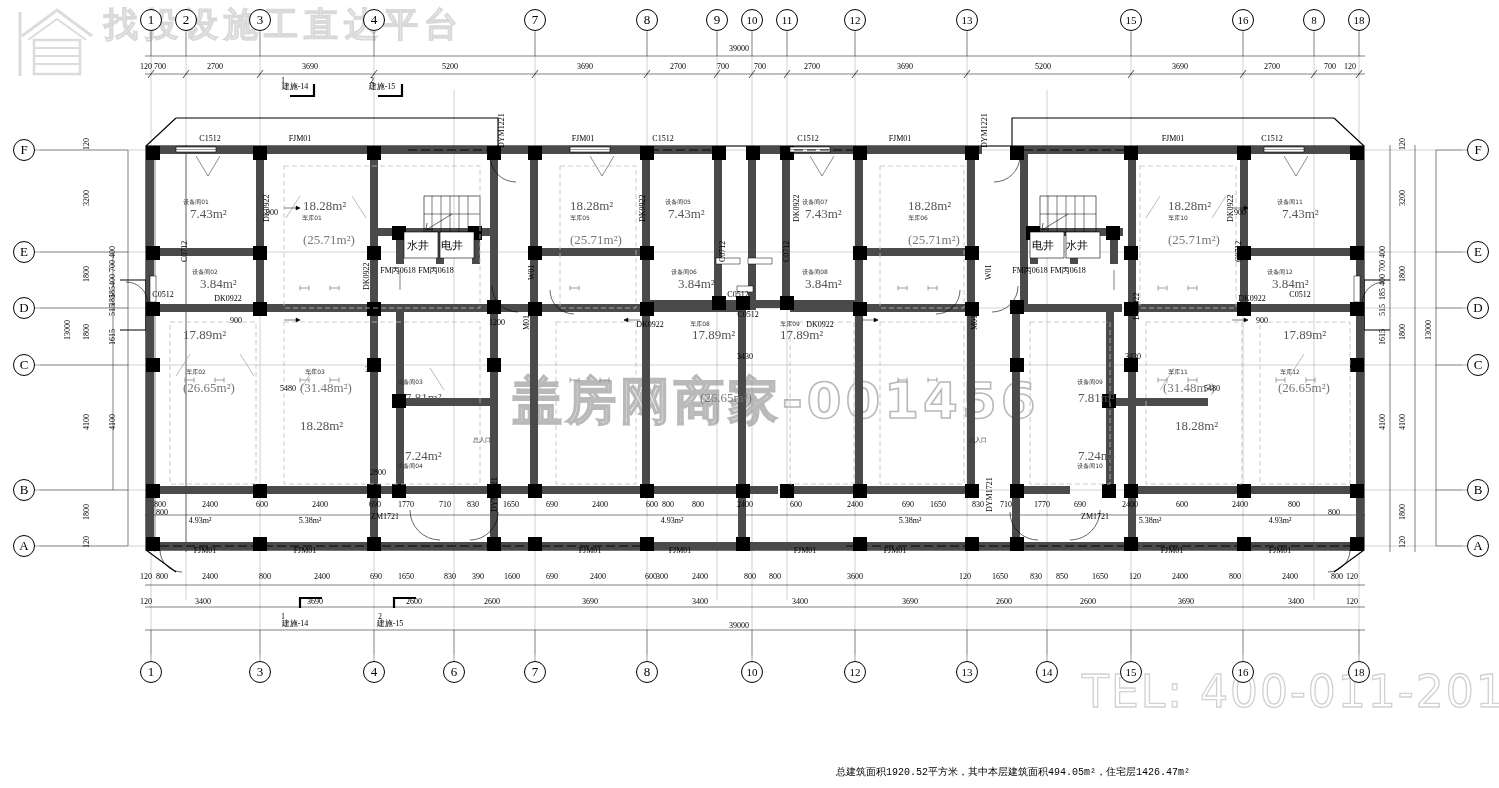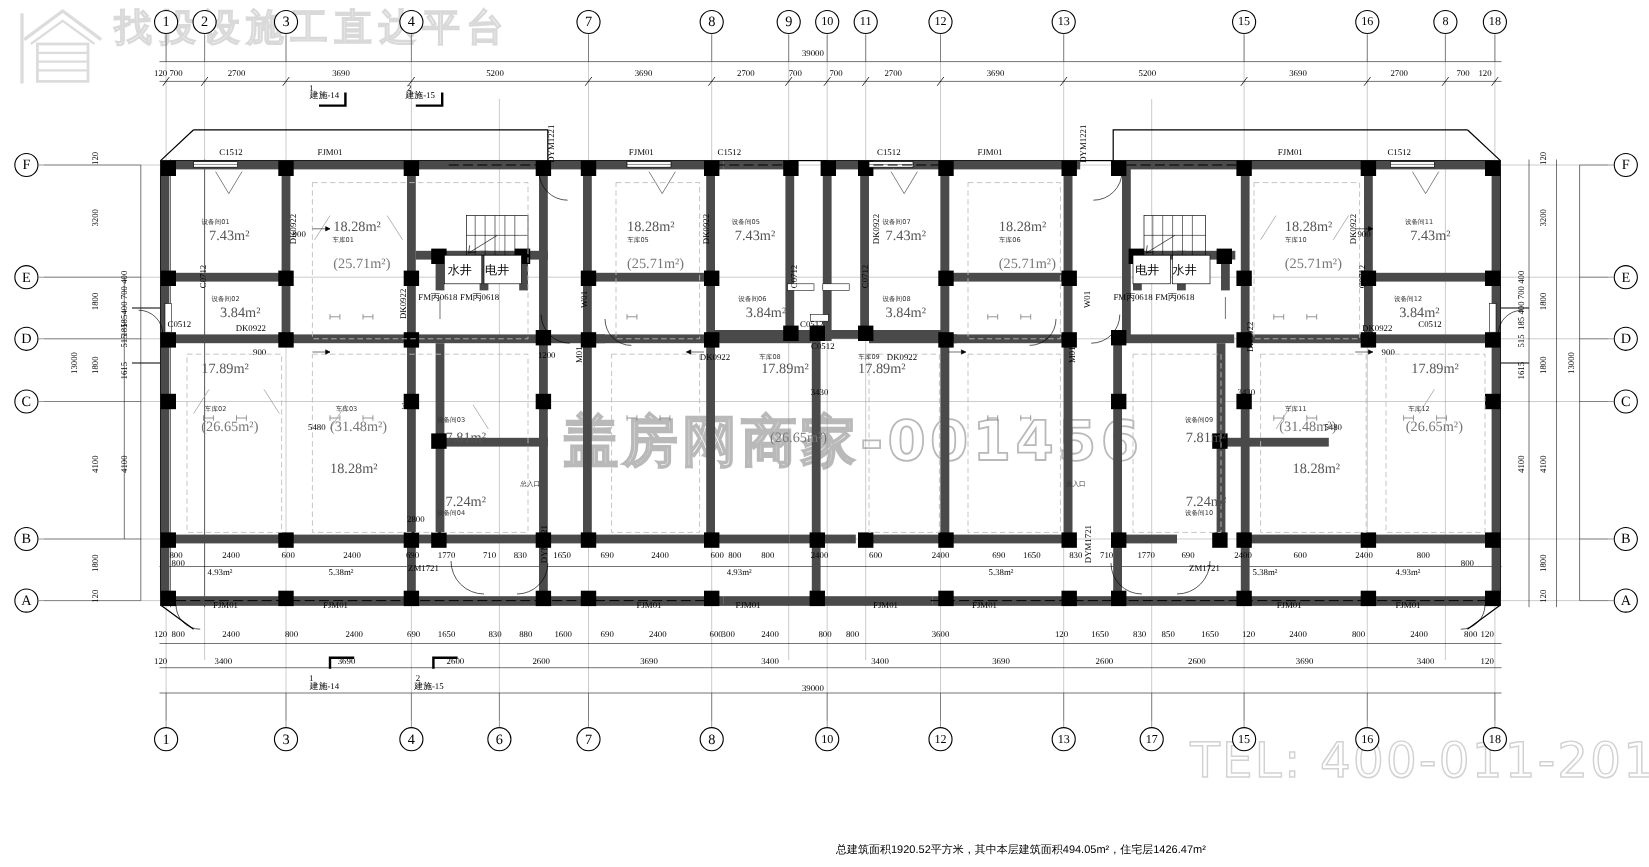--- a/index.html
+++ b/index.html
@@ -44,22 +44,22 @@
        font-family:"DejaVu Sans",sans-serif;}
   .tag{position:absolute;font-size:8px;color:#000;white-space:nowrap;
        font-family:"Liberation Serif",serif;}
   .tagv{position:absolute;font-size:8px;color:#000;white-space:nowrap;
         font-family:"Liberation Serif",serif;transform-origin:0 0;transform:rotate(-90deg);}
 
   #title-block{position:absolute;left:770px;top:716px;}
   #title-text{font-size:25px;letter-spacing:2px;font-family:"DejaVu Sans",sans-serif;color:#000;}
   #title-rule{width:232px;height:0;border-top:2px solid #000;border-bottom:1px solid #000;
               margin-top:2px;}
-  #title-note{position:absolute;left:760px;top:765px;font-size:10px;
-              font-family:Liberation Sans, sans-serif;color:#000;white-space:nowrap;}
+  #title-note{position:absolute;left:836px;top:765px;font-size:10px;
+              font-family:Liberation Mono, monospace;color:#000;white-space:nowrap;}
 </style>
 </head>
 <body>
 
 <div id="plan">
 
   <svg class="wm-logo" viewBox="0 0 78 72">
     <path d="M4 30 L39 4 L74 30" fill="none" stroke="#dcdcdc" stroke-width="3"></path>
     <path d="M10 34 L39 13 L68 34" fill="none" stroke="#dcdcdc" stroke-width="2"></path>
     <rect x="16" y="34" width="46" height="34" fill="none" stroke="#dcdcdc" stroke-width="2.5"></rect>
@@ -497,21 +497,21 @@
       <div class="bub sm" style="left: 1348px; top: 9px;">18</div>
       <div class="bub" style="left: 140px; top: 661px;">1</div>
       <div class="bub" style="left: 249px; top: 661px;">3</div>
       <div class="bub" style="left: 363px; top: 661px;">4</div>
       <div class="bub" style="left: 443px; top: 661px;">6</div>
       <div class="bub" style="left: 524px; top: 661px;">7</div>
       <div class="bub" style="left: 636px; top: 661px;">8</div>
       <div class="bub sm" style="left: 741px; top: 661px;">10</div>
       <div class="bub sm" style="left: 844px; top: 661px;">12</div>
       <div class="bub sm" style="left: 956px; top: 661px;">13</div>
-      <div class="bub sm" style="left: 1036px; top: 661px;">17</div>
+      <div class="bub sm" style="left: 1036px; top: 661px;">14</div>
       <div class="bub sm" style="left: 1120px; top: 661px;">15</div>
       <div class="bub sm" style="left: 1232px; top: 661px;">16</div>
       <div class="bub sm" style="left: 1348px; top: 661px;">18</div>
       <div class="bub" style="left: 13px; top: 139px;">F</div>
       <div class="bub" style="left: 13px; top: 241px;">E</div>
       <div class="bub" style="left: 13px; top: 297px;">D</div>
       <div class="bub" style="left: 13px; top: 354px;">C</div>
       <div class="bub" style="left: 13px; top: 479px;">B</div>
       <div class="bub" style="left: 13px; top: 535px;">A</div>
       <div class="bub" style="left: 1467px; top: 139px;">F</div>
@@ -616,21 +616,21 @@
       <div class="dt" style="left: 1150px; top: 516px; transform: translateX(-50%);">5.38m²</div>
       <div class="dt" style="left: 1280px; top: 516px; transform: translateX(-50%);">4.93m²</div>
       <div class="dt" style="left: 146px; top: 572px; transform: translateX(-50%);">120</div>
       <div class="dt" style="left: 162px; top: 572px; transform: translateX(-50%);">800</div>
       <div class="dt" style="left: 210px; top: 572px; transform: translateX(-50%);">2400</div>
       <div class="dt" style="left: 265px; top: 572px; transform: translateX(-50%);">800</div>
       <div class="dt" style="left: 322px; top: 572px; transform: translateX(-50%);">2400</div>
       <div class="dt" style="left: 376px; top: 572px; transform: translateX(-50%);">690</div>
       <div class="dt" style="left: 406px; top: 572px; transform: translateX(-50%);">1650</div>
       <div class="dt" style="left: 450px; top: 572px; transform: translateX(-50%);">830</div>
-      <div class="dt" style="left: 478px; top: 572px; transform: translateX(-50%);">880</div>
+      <div class="dt" style="left: 478px; top: 572px; transform: translateX(-50%);">390</div>
       <div class="dt" style="left: 512px; top: 572px; transform: translateX(-50%);">1600</div>
       <div class="dt" style="left: 552px; top: 572px; transform: translateX(-50%);">690</div>
       <div class="dt" style="left: 598px; top: 572px; transform: translateX(-50%);">2400</div>
       <div class="dt" style="left: 651px; top: 572px; transform: translateX(-50%);">600</div>
       <div class="dt" style="left: 662px; top: 572px; transform: translateX(-50%);">300</div>
       <div class="dt" style="left: 700px; top: 572px; transform: translateX(-50%);">2400</div>
       <div class="dt" style="left: 750px; top: 572px; transform: translateX(-50%);">800</div>
       <div class="dt" style="left: 775px; top: 572px; transform: translateX(-50%);">800</div>
       <div class="dt" style="left: 855px; top: 572px; transform: translateX(-50%);">3600</div>
       <div class="dt" style="left: 965px; top: 572px; transform: translateX(-50%);">120</div>

